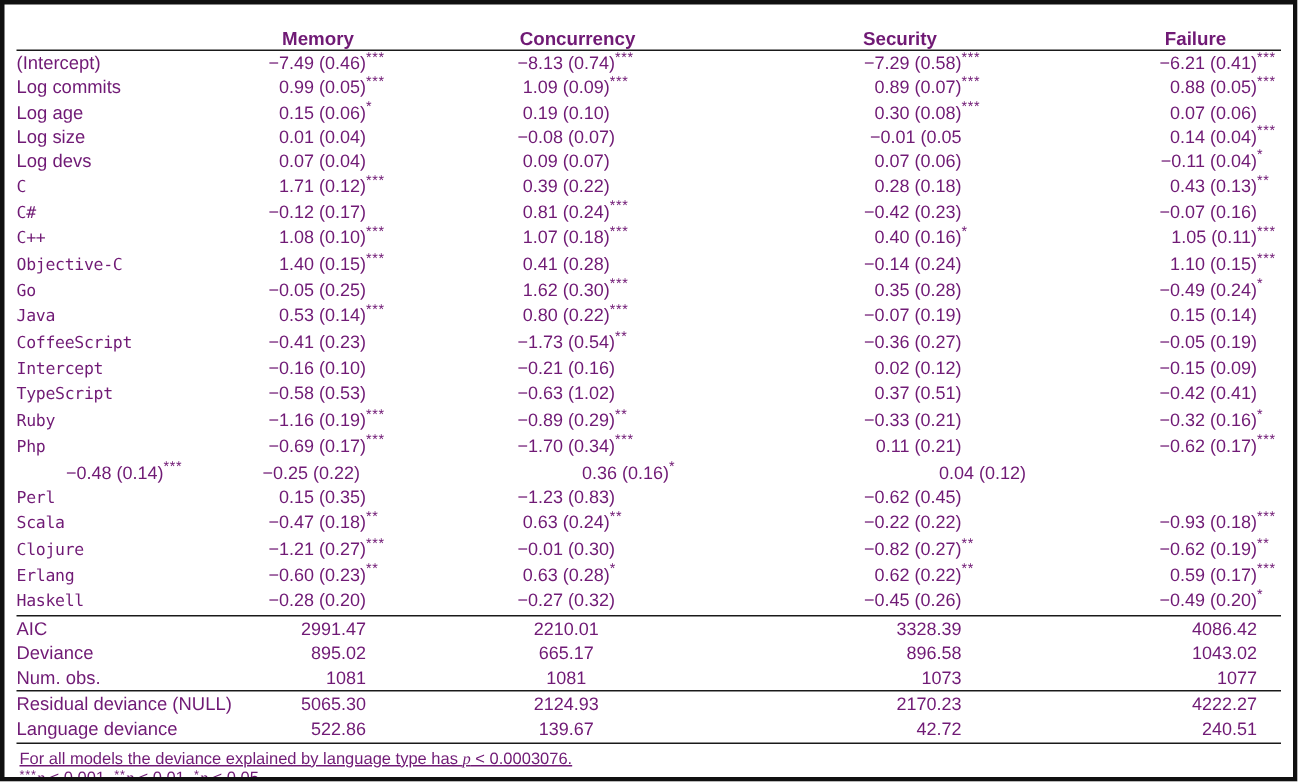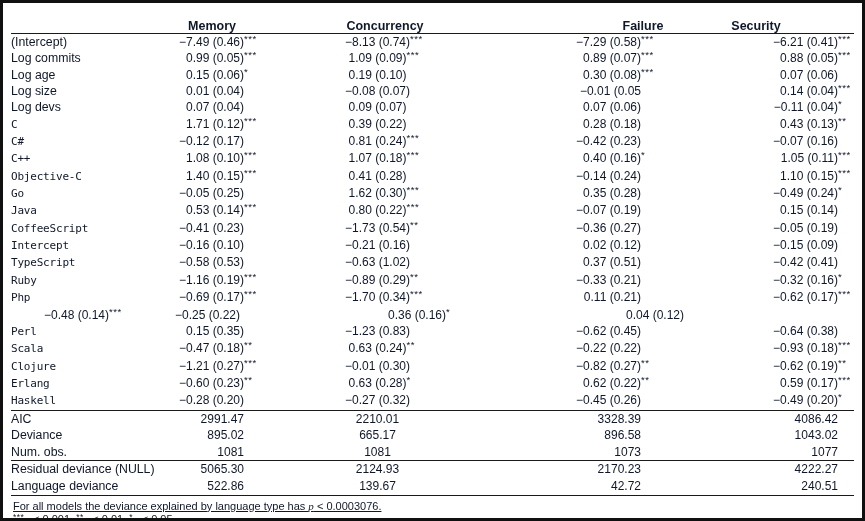--- a/index.html
+++ b/index.html
@@ -2,21 +2,21 @@
 <html><head>
 <meta charset="utf-8">
 <style>
   html,body { margin:0; padding:0; background:#e8e8e8; }
   .frame {
     width:865px; height:521px; box-sizing:border-box;
     background:#ffffff;
     border:3px solid #101010;
     padding:0 8px;
     font-family:"Liberation Sans", sans-serif;
-    color:#0f172a;
+    color:#701a75;
     overflow:hidden;
   }
   .grid { display:grid; grid-template-columns:154px 135px 205px 195px 1fr; align-items:baseline; }
   .hdr-row { height:26px; align-items:end; padding-top:4px; }
   .hdr-cell { display:flex; justify-content:flex-end; font-weight:bold; font-size:12.5px; }
   .hbox { width:112px; text-align:center; white-space:nowrap; }
   .rule { border-top:1.6px solid #1a1a1a; height:0; }
   .row { line-height:16.35px; font-size:12px; }
   .stats .row, .dev .row { line-height:16.6px; }
   .lbl { white-space:nowrap; font-size:12.3px; }
@@ -39,26 +39,26 @@
 <div class="frame">
 
   <div class="grid hdr-row">
     <div class="lbl"></div>
     <div class="hdr-cell c1">
       <span class="hbox">Memory</span>
     </div>
     <div class="hdr-cell c2">
       <span class="hbox">Concurrency</span>
     </div>
+    <div class="hdr-cell c3">
+      <span class="hbox">Security</span>
+    </div>
     <div class="hdr-cell c4">
       <span class="hbox">Failure</span>
     </div>
-    <div class="hdr-cell c3">
-      <span class="hbox">Security</span>
-    </div>
   </div>
 
   <div class="rule"></div>
 
   <div id="coef-body" class="coef">
       <div class="grid row">
         <div class="lbl">(Intercept)</div>
         <div class="cell c1">
           <span class="v">−7.49 (0.46)</span>
           <span class="s">***</span>
@@ -384,24 +384,20 @@
         <div class="cell c1">
           <span class="v">0.15 (0.35)</span>
           <span class="s"></span>
         </div>
         <div class="cell c2">
           <span class="v">−1.23 (0.83)</span>
           <span class="s"></span>
         </div>
         <div class="cell c3">
           <span class="v">−0.62 (0.45)</span>
-          <span class="s"></span>
-        </div>
-        <div class="cell c4">
-          <span class="v">−0.64 (0.38)</span>
           <span class="s"></span>
         </div>
       </div>
       <div class="grid row">
         <div class="lbl mono">Scala</div>
         <div class="cell c1">
           <span class="v">−0.47 (0.18)</span>
           <span class="s">**</span>
         </div>
         <div class="cell c2">

